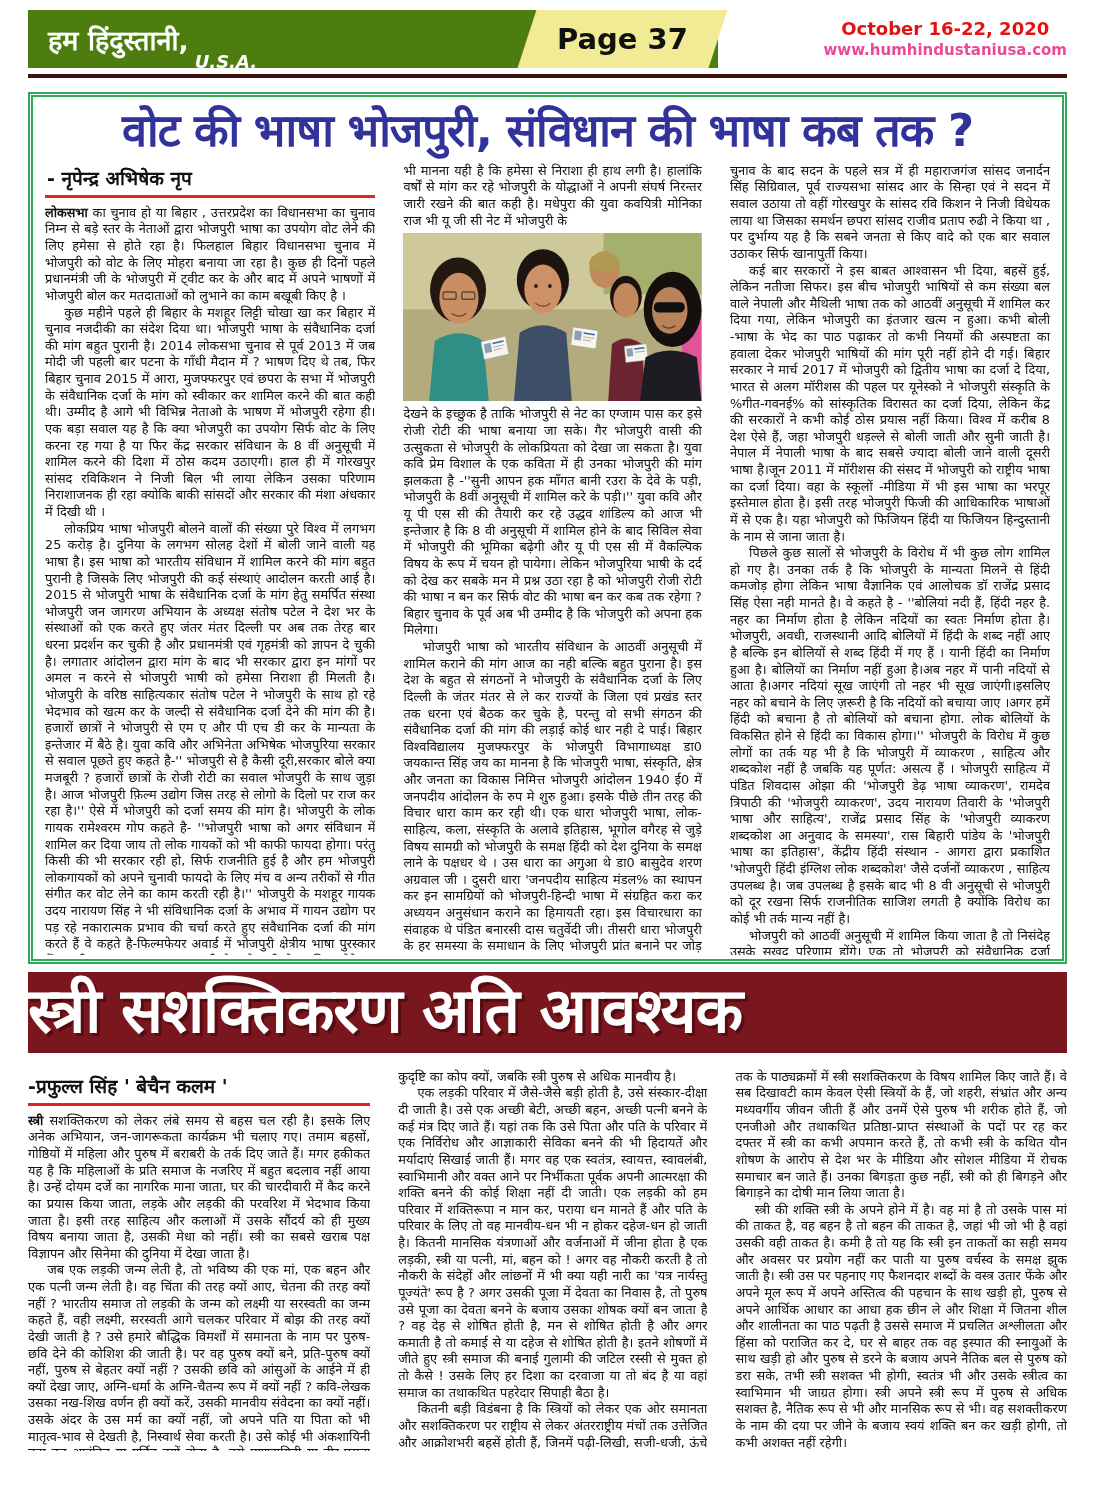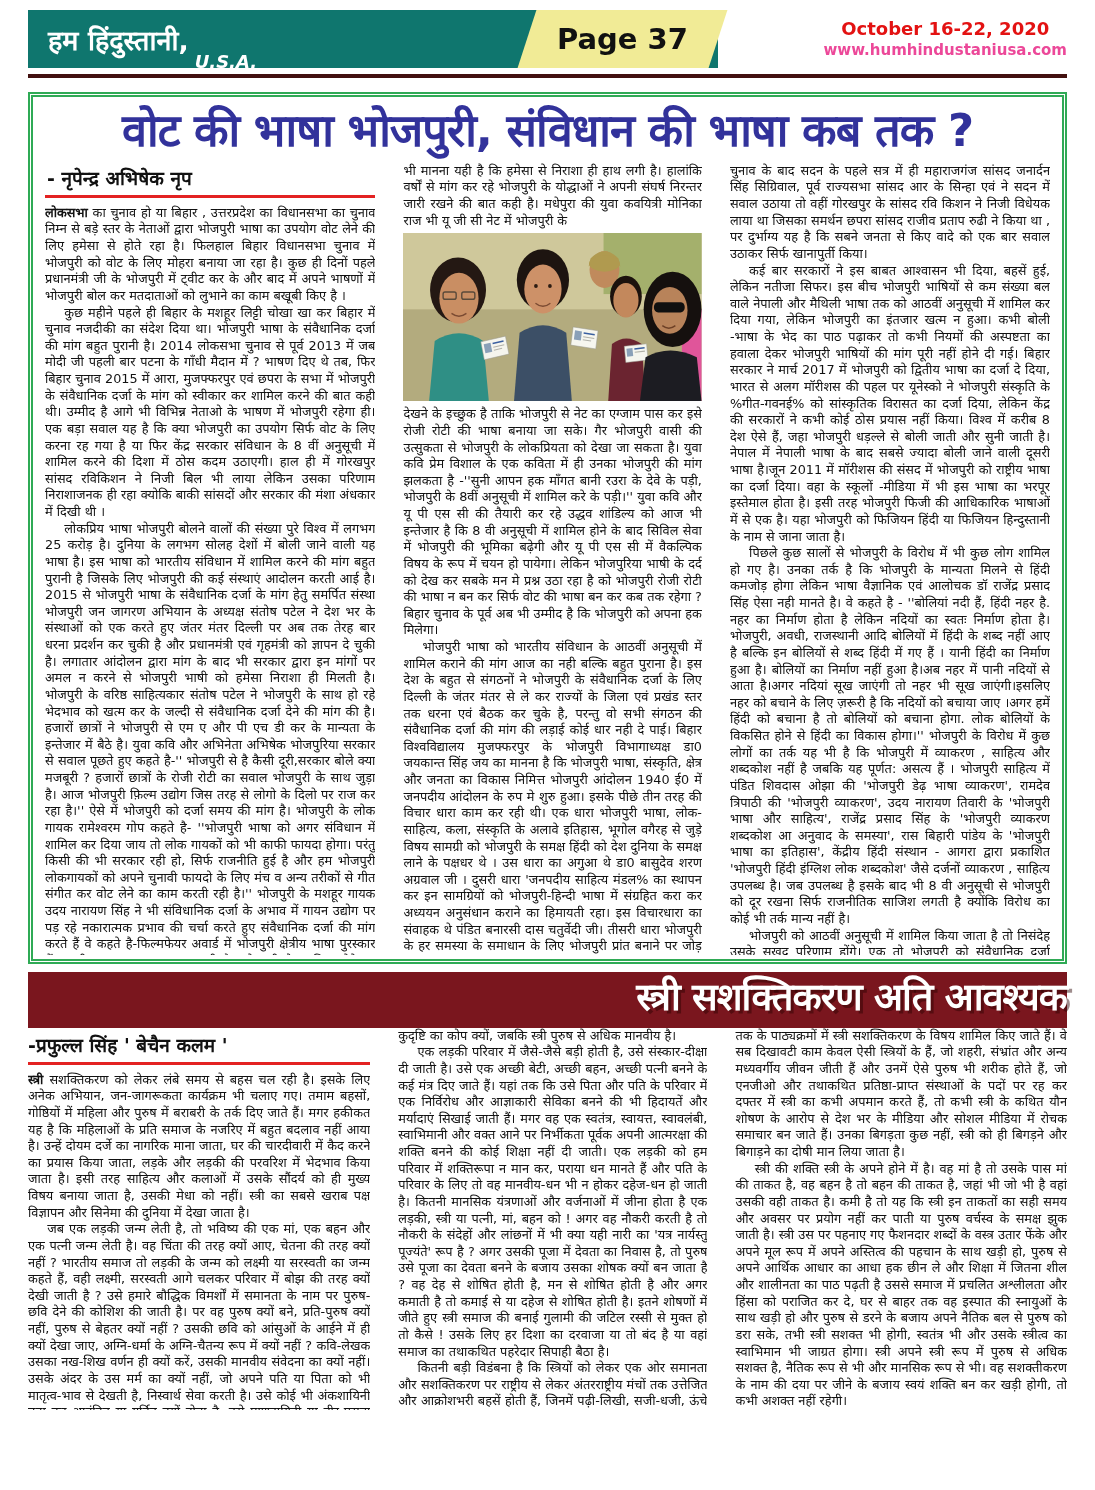--- a/index.html
+++ b/index.html
@@ -6,21 +6,21 @@
   html,body { background:#ffffff; }
   body {
     width:1095px; min-height:1490px; margin:0 auto;
     font-family:"DejaVu Sans", sans-serif; color:#111;
   }
   .page { padding:10px 28px 14px 28px; }
 
   
   .header { display:flex; justify-content:space-between; align-items:stretch; }
   .m-strip {
-    width:690px; background:#0f766e; display:flex; align-items:center;
+    width:690px; background:#4d7c0f; display:flex; align-items:center;
     padding-left:20px; height:58px;
   }
   .m-title { color:#fff; font-weight:bold; font-size:27px; white-space:nowrap; }
   .m-usa { font-style:italic; font-size:18px; font-weight:bold; color:#fff; margin-left:6px;margin-top:44px; }
   .page-box {
     margin-left:auto; background:#f1eb96; transform:skewX(-18deg);
     display:flex; align-items:center; padding:0 30px; height:58px;
   }
   .page-box span { transform:skewX(18deg); font-weight:bold; font-size:29px; color:#111; }
   .h-right { text-align:center; padding-top:8px; }
@@ -48,24 +48,24 @@
   p.body.cont { text-indent:0; }
   p.body b { font-weight:bold; }
   .photo-wrap { margin:4px 0 5px 0; }
   .photo-wrap svg { display:block; width:100%; height:168px; }
 
   
   .a2-band {
     margin-top:8px; background:#7a161e; padding:6px 0 10px 0;
   }
   .a2-headline {
-    color:#fff; font-weight:bold; font-size:38px; text-align:right;
+    color:#fff; font-weight:bold; font-size:62px; text-align:left;
     line-height:1.05; text-shadow:3px 3px 0 rgba(40,0,0,.45); letter-spacing:-1px;
   }
-  .a2-cols { margin-top:0; }
+  .a2-cols { margin-top:16px; }
   .a2-cols .col { height:382px; }
   .byline2 { font-weight:bold; font-size:19px; padding:4px 0 4px 0; }
   .credit2 { font-weight:bold; font-size:15.5px; text-align:right; margin-top:6px; line-height:1.35; }
 </style>
 </head>
 <body>
 
 <div class="page">
 
   <div class="header">

